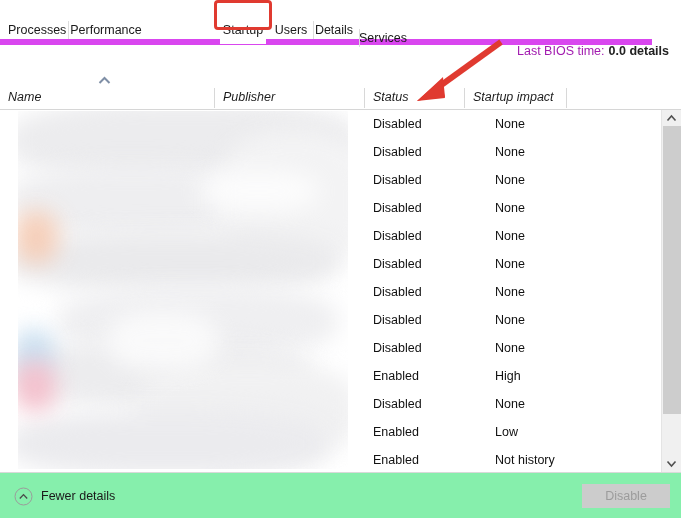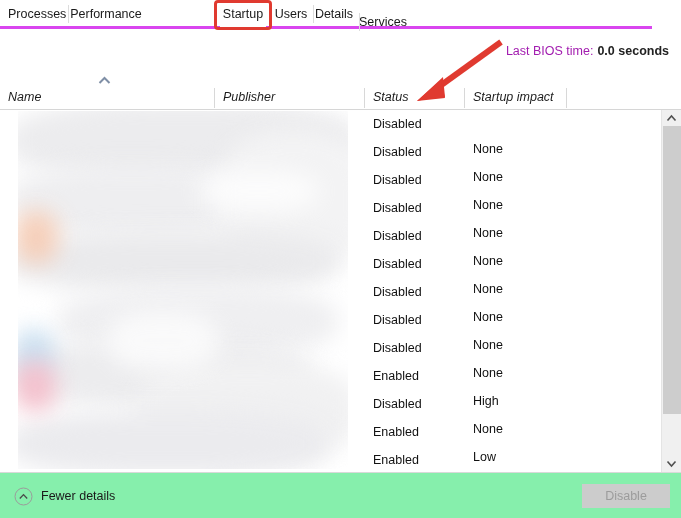--- a/index.html
+++ b/index.html
@@ -14,24 +14,24 @@
     font-size: 12px;
     color: #000000;
     overflow: hidden;
     position: relative;
     -webkit-font-smoothing: antialiased;
   }
 
   
   #tabbar {
     position: absolute;
-    left: 0; top: 0;
+    left: 0; top: 16px;
     width: 652px; height: 29px;
     background: #ffffff;
-    border-bottom: 3px solid #d946ef;
+    border-bottom: 6px solid #d946ef;
     box-sizing: border-box;
   }
   .tab {
     position: absolute;
     top: 0;
     height: 28px;
     line-height: 28px;
     font-size: 12.5px;
     color: #1a1a1a;
     text-align: center;
@@ -126,21 +126,21 @@
   .cell {
     position: absolute;
     top: 0;
     height: 28px;
     line-height: 28px;
     font-size: 12.5px;
     color: #111111;
     white-space: nowrap;
   }
   .cell-status { left: 373px; }
-  .cell-impact { left: 473px; margin-top: 25px; }
+  .cell-impact { left: 495px; }
 
   
   #blur-region {
     position: absolute;
     left: 18px; top: 111px;
     width: 330px; height: 358px;
     overflow: hidden;
     pointer-events: none;
   }
   .blob {
@@ -243,21 +243,21 @@
   </div>
   <div class="tab" style="left:359px;width:48px;margin-top:8px;">
     <span class="tab-sep"></span>
     <span>Services</span>
   </div>
 </div>
 
 <div id="startup-callout"></div>
 
 <div id="biostime">
-  <span class="lbl">Last BIOS time:</span><span class="val">0.0 seconds</span>
+  <span class="lbl">Last BIOS time:</span><span class="val">0.0 details</span>
 </div>
 
 <svg id="arrow-annotation" viewBox="0 0 110 75">
   <line x1="96" y1="7" x2="28" y2="56" stroke="#e03a30" stroke-width="6" stroke-linecap="butt"></line>
   <polygon points="12,66 38,42 40,62 21,64" fill="#e03a30"></polygon>
   <polygon points="12,66 36,45 40,63" fill="#e03a30"></polygon>
 </svg>
 
 <svg id="sort-caret" viewBox="0 0 13 9">
   <path d="M1.5 7 L6.5 2 L11.5 7" fill="none" stroke="#7f8fa6" stroke-width="2"></path>

